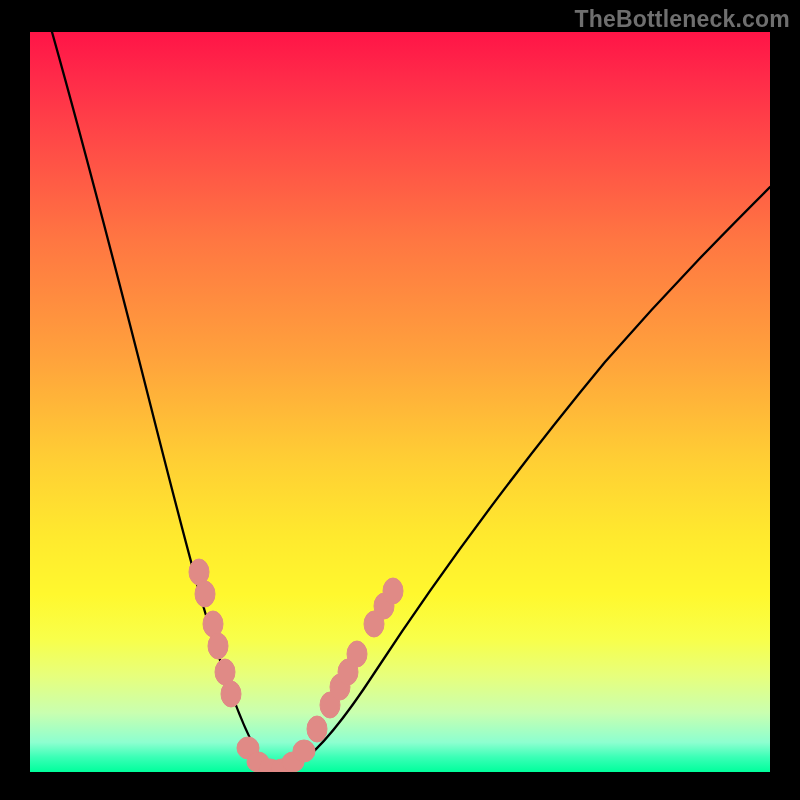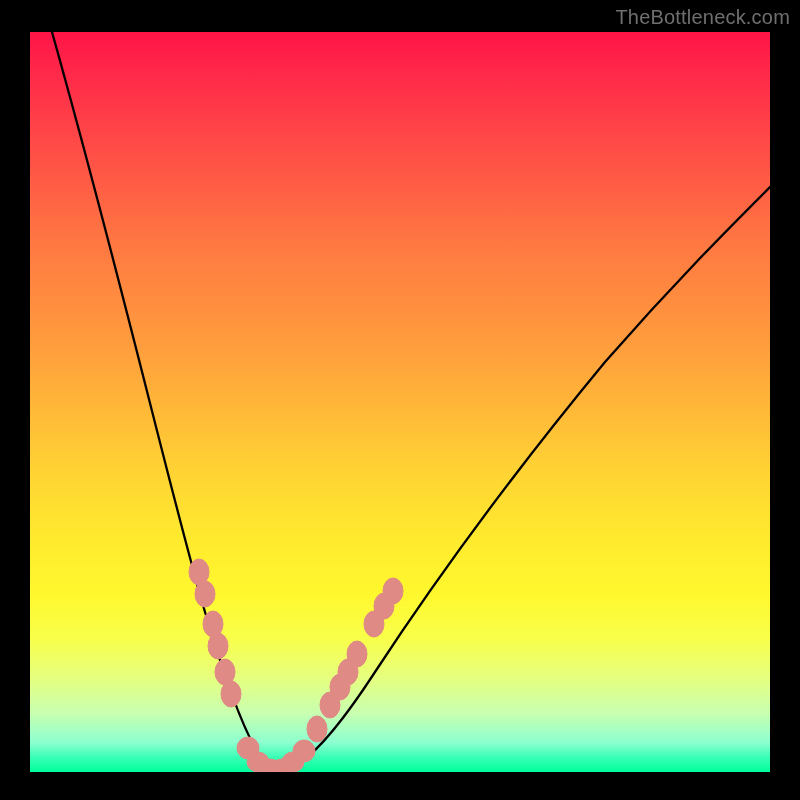--- a/index.html
+++ b/index.html
@@ -15,22 +15,22 @@
     position: relative;
     width: 800px;
     height: 800px;
     background: #000;
   }
   .watermark {
     position: absolute;
     top: 6px;
     right: 10px;
     color: #6f6f6f;
-    font-size: 20px;
-    font-weight: 400;
+    font-size: 23px;
+    font-weight: 700;
     letter-spacing: 0.2px;
     user-select: none;
     z-index: 5;
   }
   .plot {
     position: absolute;
     left: 30px;
     top: 32px;
     width: 740px;
     height: 740px;

